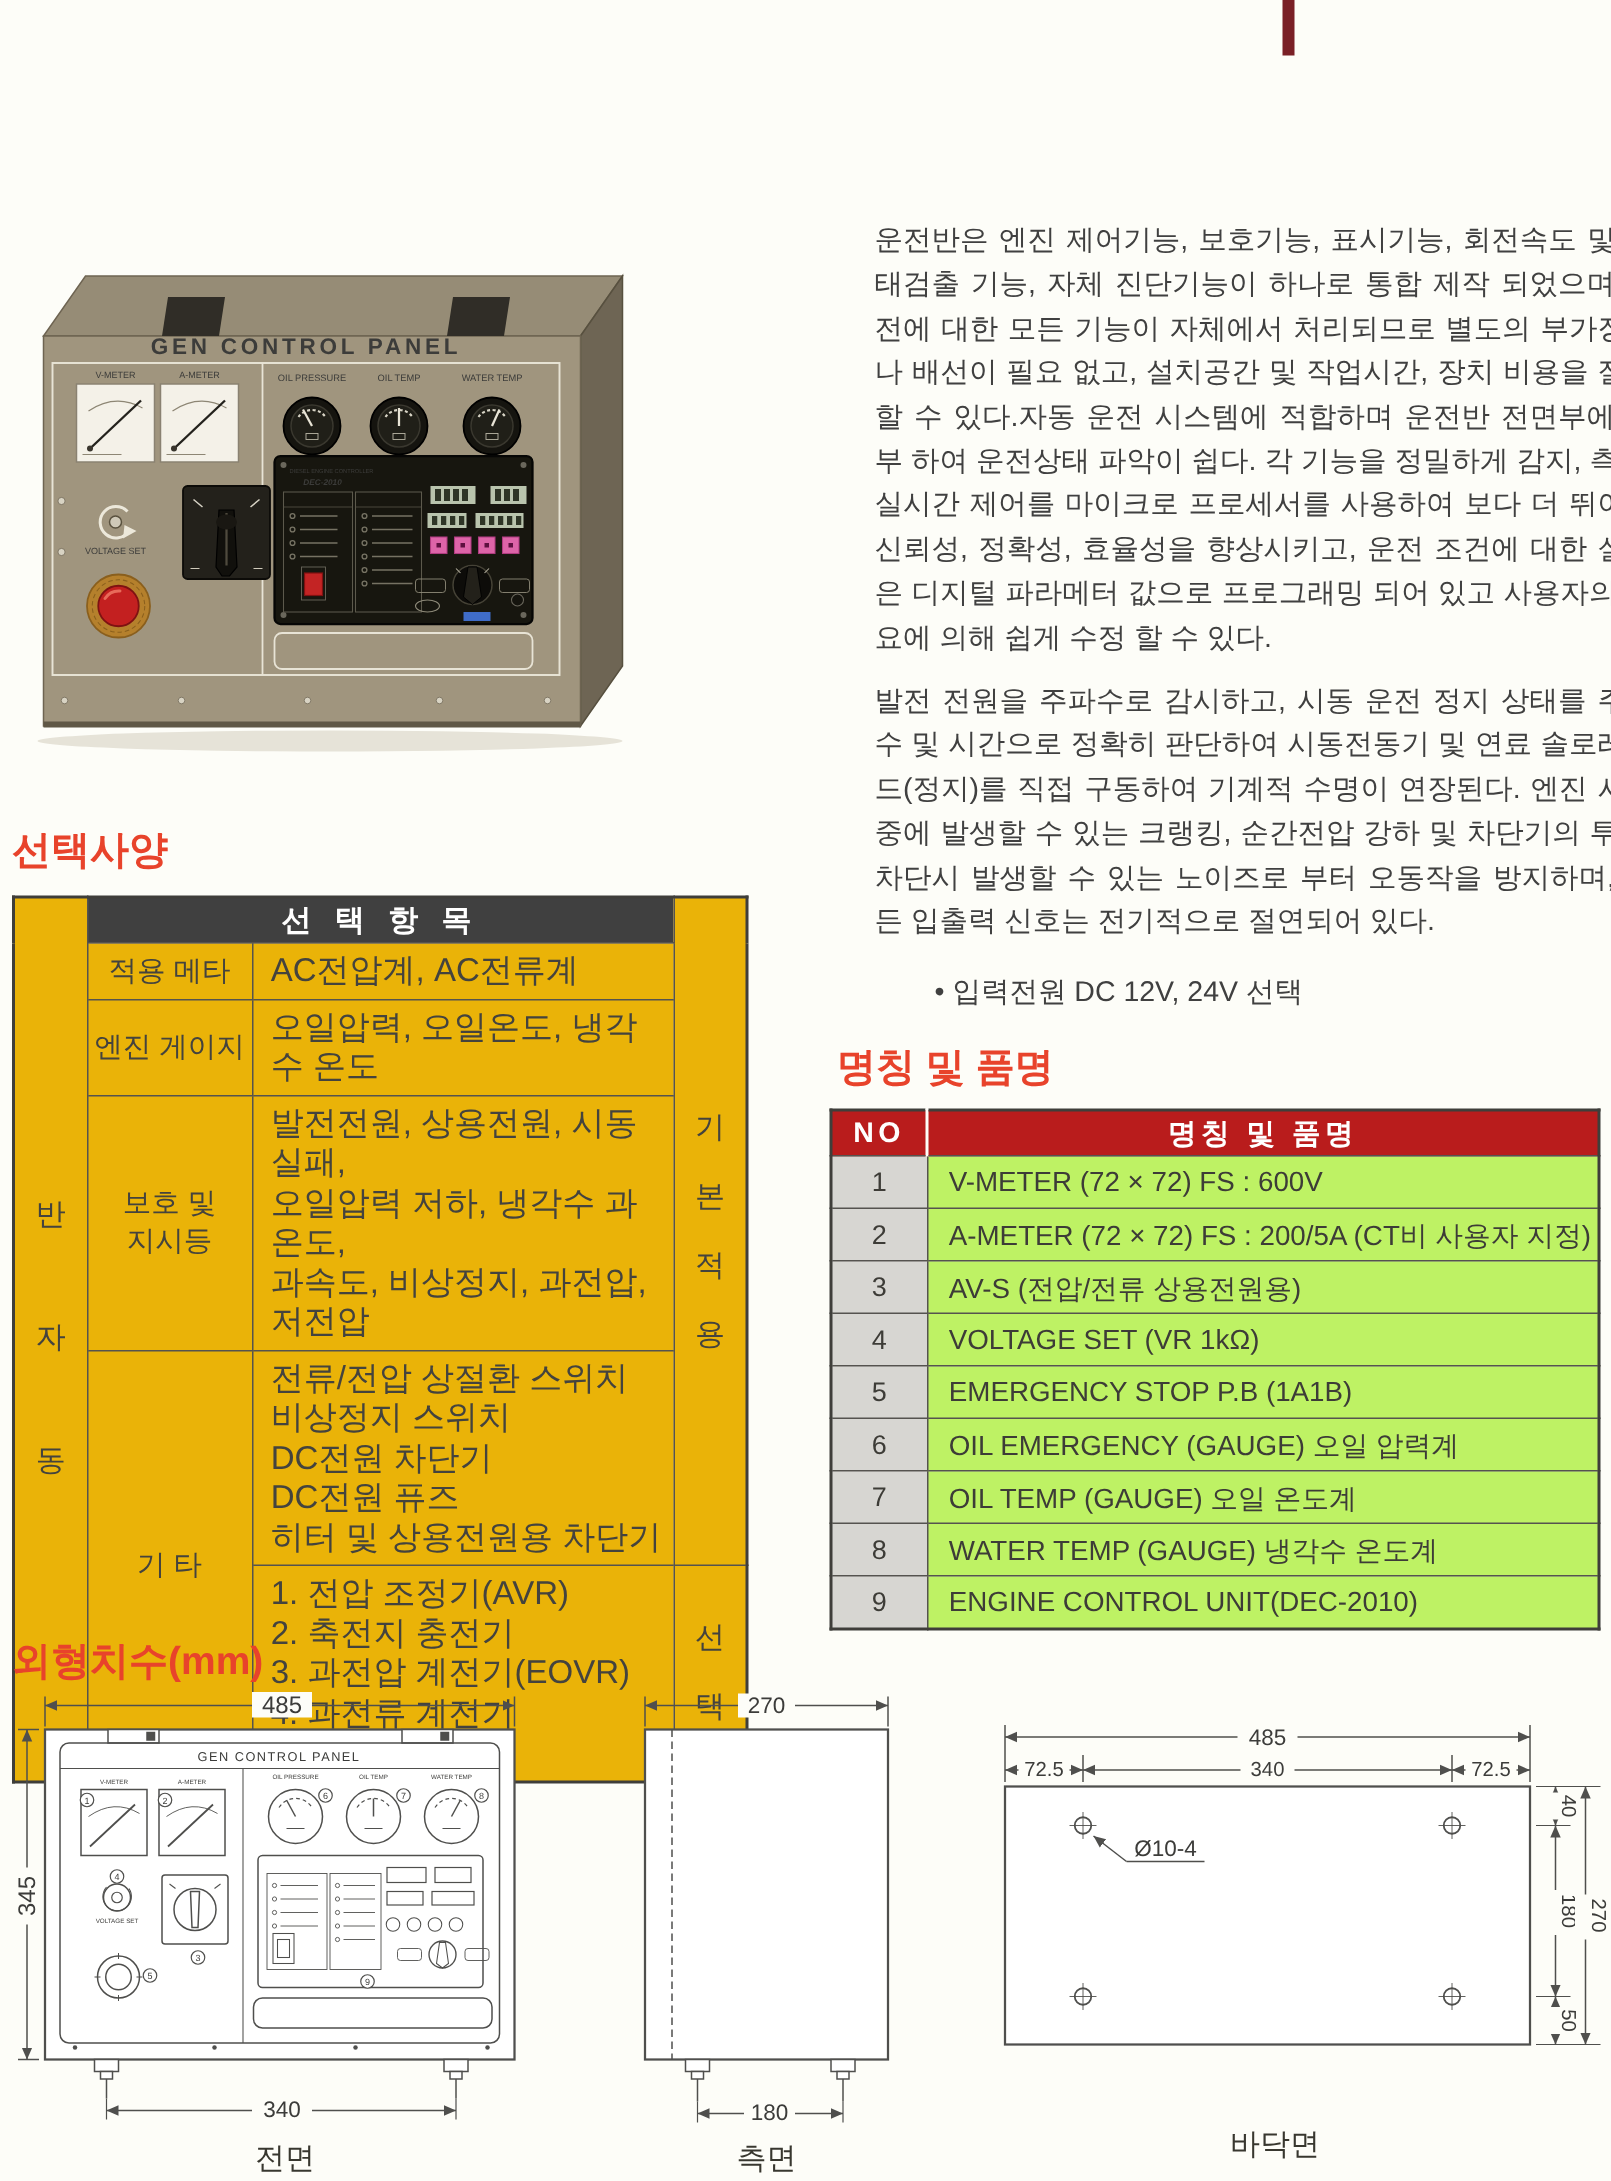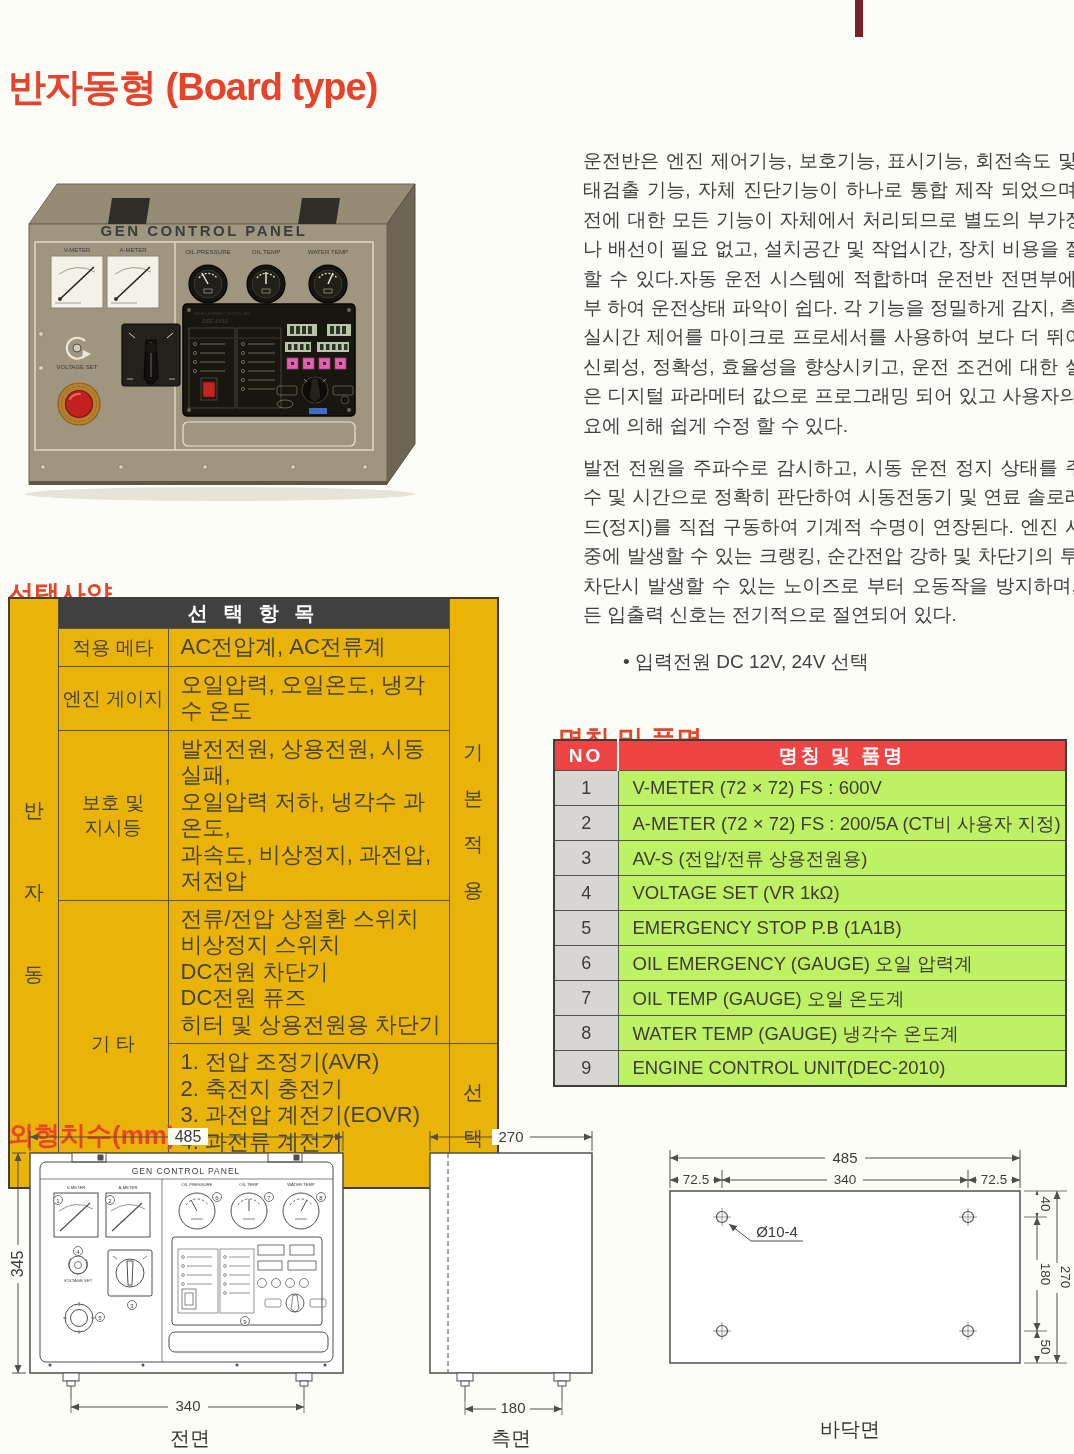--- a/index.html
+++ b/index.html
@@ -5,50 +5,49 @@
   html,body{margin:0;padding:0;background:#fff;}
   #page{position:relative;width:1074px;height:1454px;background:#fdfdf8;
         font-family:"Liberation Sans",sans-serif;overflow:hidden;color:#44433e;}
   .abs{position:absolute;}
   .page-title{left:8px;top:62px;font-size:38px;font-weight:bold;color:#e8422a;letter-spacing:-1px;}
   .print-mark{left:855px;top:0;width:8px;height:37px;background:#7a2026;}
   .intro{left:583px;top:146px;width:520px;font-size:19px;line-height:29.4px;
          color:#404040;text-align:justify;}
   .intro p{margin:0 0 13px 0;}
   .intro .bullet{margin-top:17px;text-align:left;margin-left:40px;}
-  .sec-head{font-size:26px;font-weight:bold;color:#e8432b;margin-top:28px;}
+  .sec-head{font-size:26px;font-weight:bold;color:#e8432b;}
   
   table{border-collapse:collapse;table-layout:fixed;}
   .opt{left:8px;top:597px;width:489px;border:2px solid #3f3e3a;}
   .opt td,.opt th{border:1px solid #55534f;background:#eab308;}
   .opt th.hdr{background:#404040;color:#fff;font-size:20px;font-weight:bold;
               letter-spacing:5px;height:27px;}
   .opt td.cat{text-align:center;font-size:19px;white-space:pre-line;line-height:25px;}
   .opt td.cont{font-size:22px;padding:5px 6px 5px 12px;white-space:pre-line;
                line-height:26.5px;vertical-align:middle;}
   .opt td.side{font-size:20px;text-align:center;white-space:pre-line;line-height:41px;}
   .opt td.apply{font-size:20px;text-align:center;white-space:pre-line;line-height:46px;}
   
   .pt{left:553px;top:739px;width:512px;border:2px solid #3f3e3a;}
-  .pt th{background:#ef4444;color:#fff;font-size:19px;font-weight:bold;height:27px;
+  .pt th{background:#b91c1c;color:#fff;font-size:19px;font-weight:bold;height:27px;
          border:1px solid #55534f;letter-spacing:3px;}
   .pt th.no-h{border-right:2px solid #fdfdf8;}
   .pt td{border:1px solid #55534f;height:32px;font-size:18.5px;color:#3d3c37;}
   .pt td.no{background:#d7d6d2;text-align:center;font-size:18px;}
   .pt td.nm{padding-left:14px;background:#bef264;}
   .draw text{fill:#3c3c3a;font-family:"Liberation Sans",sans-serif;}
   .draw .lbl{font-size:20px;fill:#38372f;}
   svg{display:block;}
 </style>
 </head>
 <body>
 
 <div id="page">
 
-  <div class="abs page-title">반자동형 (Board type)</div>
   <div class="abs print-mark"></div>
 
   <svg class="abs draw" style="left:15px;top:172px" width="430" height="333" viewBox="0 0 430 333">
 
     <ellipse cx="205" cy="322" rx="195" ry="7" fill="#e6e3d8"></ellipse>
 
     <polygon points="14,52 372,52 400,12 42,12" fill="#968c76" stroke="#6e6452" stroke-width="1"></polygon>
     <polygon points="372,52 400,12 400,272 372,312" fill="#6e6554" stroke="#57503f" stroke-width="1"></polygon>
     <rect x="14" y="52" width="358" height="260" fill="#a0957e" stroke="#6e6452" stroke-width="1"></rect>
     <rect x="14" y="309" width="358" height="4" fill="#5f5746"></rect>

